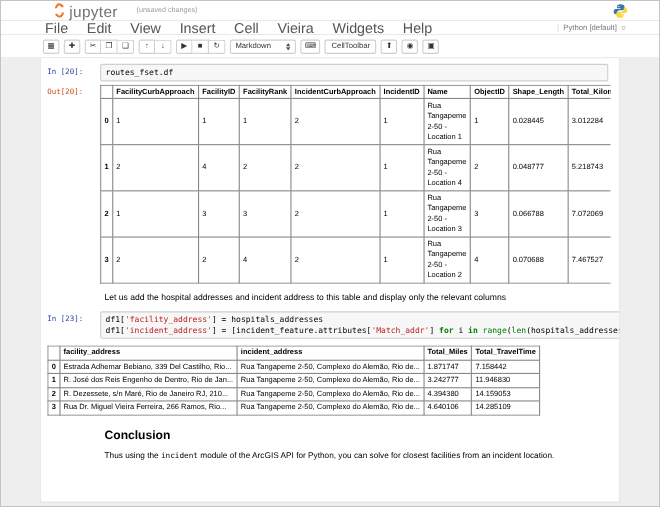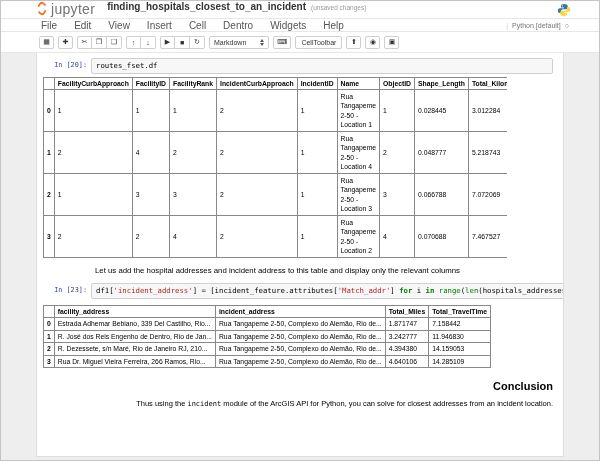--- a/index.html
+++ b/index.html
@@ -1,34 +1,34 @@
 <!DOCTYPE html>
 <html><head>
 <meta charset="utf-8">
 <style>
   * { margin:0; padding:0; box-sizing:border-box; }
   html,body { width:600px; height:461px; font-family:"Liberation Sans", sans-serif; background:#fff; }
   .window { position:relative; width:600px; height:461px; border:1px solid #c4c4c4; background:#fff; overflow:hidden; }
 
   
-  .topbar { position:relative; height:17px; background:#fff; display:flex; align-items:flex-start; padding-left:36px; }
+  .topbar { position:relative; height:17px; background:#fff; display:flex; align-items:center; padding-left:48px; }
   .logo { display:flex; align-items:center; cursor:pointer; }
   .logo-moons { position:relative; width:11px; height:12px; margin-right:3px; }
   .moon { position:absolute; width:8px; height:8px; border:2px solid #f37726; border-radius:50%; border-left-color:transparent; border-bottom-color:transparent; }
   .moon.top { top:-1px; left:1px; transform:rotate(-55deg); }
   .moon.bot { top:4px; left:1px; transform:rotate(125deg); }
   .logo-text { font-size:14px; color:#737373; letter-spacing:.3px; }
   .title-area { margin-left:12px; display:flex; align-items:baseline; }
   .nb-title { font-size:10px; font-weight:bold; color:#333; cursor:pointer; }
   .autosave { font-size:6.5px; color:#999; margin-left:5px; }
   .py-logo { position:absolute; right:28px; top:2px; width:14px; height:14px; }
 
   
   .menubar { height:14px; background:#fff; border-top:1px solid #e7e7e7; border-bottom:1px solid #e7e7e7; display:flex; align-items:center; padding:0 30px 0 40px; }
-  .menu-item { font-size:10px; color:#555; margin-right:17px; cursor:pointer; }
+  .menu-item { font-size:13px; color:#555; margin-right:17px; cursor:pointer; }
   .kernel-area { margin-left:auto; display:flex; align-items:center; font-size:7px; color:#777; }
   .kernel-divider { color:#ccc; margin-right:4px; }
   .kernel-idle { margin-left:4px; font-size:7px; color:#666; }
 
   
   .toolbar { height:21px; background:#fff; border-bottom:1px solid #e7e7e7; display:flex; align-items:center; padding-left:38px; }
   .btn-group { display:flex; margin-right:4px; }
   .tb-btn { min-width:15px; height:13px; background:#fff; border:1px solid #cfcfcf; display:flex; align-items:center; justify-content:center; font-size:7px; color:#333; cursor:pointer; padding:0 3px; }
   .btn-group .tb-btn + .tb-btn { border-left:none; }
   .btn-group .tb-btn:first-child { border-radius:2px 0 0 2px; }
@@ -39,78 +39,77 @@
   .sel-arrows i { display:block; width:0; height:0; border-left:2.5px solid transparent; border-right:2.5px solid transparent; }
   .sel-arrows .up { border-bottom:3px solid #555; margin-bottom:1px; }
   .sel-arrows .dn { border-top:3px solid #555; }
   .celltoolbar-btn { font-size:7px; padding:0 5px; }
 
   
   .nb-body { height:408px; background:#eeeeee; display:flex; justify-content:center; }
   .nb-container { width:528px; height:404px; background:#fff; border:1px solid #dedede; border-top:none; overflow:hidden; padding:5px 10px 0 6px; }
 
   .cell { display:flex; margin-bottom:2px; }
-  .prompt { width:48px; flex:none; text-align:right; padding-right:4px; font-family:"DejaVu Sans Mono", monospace; font-size:6.8px; padding-top:3px; }
+  .prompt { width:48px; flex:none; padding-right:4px; font-family:"DejaVu Sans Mono", monospace; font-size:6.8px; padding-top:3px; }
   .in-prompt { color:#303f9f; }
   .out-prompt { color:#d84315; }
   .input-area { flex:1; background:#f7f7f7; border:1px solid #cfcfcf; border-radius:2px; padding:2px 4px; cursor:text; }
   .code-line { font-family:"DejaVu Sans Mono", monospace; font-size:7.3px; line-height:9.5px; color:#000; white-space:pre; }
   .tok-str { color:#ba2121; }
   .tok-kw { color:#008000; font-weight:bold; }
   .tok-bi { color:#008000; }
 
   .output-area { flex:1; padding-top:1px; }
   .out-table-clip { overflow:hidden; }
   .clip1 { max-width:464px; }
 
   table.dataframe { border-collapse:collapse; table-layout:fixed; }
   table.dataframe th, table.dataframe td { border:1px solid #888; font-size:6.8px; line-height:9.5px; padding:1px 3px; text-align:left; vertical-align:middle; color:#000; white-space:nowrap; overflow:hidden; }
   table.dataframe th { font-weight:bold; }
   table.t1 td.wrapcol { white-space:normal; word-wrap:break-word; }
   table.t1 tbody td, table.t1 tbody th { height:42px; }
 
   .md-cell { margin:8px 0 8px 52px; font-size:7.8px; color:#000; }
-  .conclusion { margin:12px 0 0 52px;text-align:right; }
+  .conclusion { margin:12px 0 0 52px; }
   .conclusion h2 { font-size:11px; font-weight:bold; color:#000; margin-bottom:7px; font-family:"Liberation Sans", sans-serif; }
   .conclusion p { font-size:7.5px; color:#000; }
   .inline-code { font-family:"DejaVu Sans Mono", monospace; font-size:7px; }
 </style>
 </head>
 <body>
 
 <div class="window">
 
   <div class="topbar">
     <div class="logo">
       <span class="logo-moons">
         <i class="moon top"></i>
           <i class="moon bot"></i>
       </span>
       <span class="logo-text">jupyter</span>
     </div>
     <div class="title-area">
-      <span class="nb-title">finding_hospitals_closest_to_an_incident</span>
       <span class="autosave">(unsaved changes)</span>
     </div>
     <span class="py-logo">
       <svg viewBox="0 0 16 16" width="14" height="14">
         <path fill="#3776ab" d="M7.9 1C5.9 1 4.5 1.9 4.5 3.4v1.8H8v.7H3.2C1.7 5.9 1 7 1 8.6c0 1.6.7 2.8 2.2 2.8h1.3V9.6c0-1.4 1.2-2.5 2.6-2.5h3.2c1.2 0 2-.8 2-2V3.4C12.3 1.9 10 1 7.9 1zM6.3 2.5a.7.7 0 1 1 0 1.4.7.7 0 0 1 0-1.4z"></path>
         <path fill="#ffd43b" d="M8.1 15c2 0 3.4-.9 3.4-2.4v-1.8H8v-.7h4.8c1.5 0 2.2-1.1 2.2-2.7 0-1.6-.7-2.8-2.2-2.8h-1.3v1.8c0 1.4-1.2 2.5-2.6 2.5H5.7c-1.2 0-2 .8-2 2v1.7C3.7 14.1 6 15 8.1 15zm1.6-1.5a.7.7 0 1 1 0-1.4.7.7 0 0 1 0 1.4z"></path>
       </svg>
     </span>
   </div>
 
   <div class="menubar">
     <span id="menu-items" style="display:flex;">
         <span class="menu-item">File</span>
         <span class="menu-item">Edit</span>
         <span class="menu-item">View</span>
         <span class="menu-item">Insert</span>
         <span class="menu-item">Cell</span>
-        <span class="menu-item">Dentro</span>
+        <span class="menu-item">Vieira</span>
         <span class="menu-item">Widgets</span>
         <span class="menu-item">Help</span>
       </span>
     <span class="kernel-area">
       <span class="kernel-divider">|</span>
       <span>Python [default]</span>
       <span class="kernel-idle">○</span>
     </span>
   </div>
 
@@ -169,20 +168,21 @@
     <div class="nb-container">
 
       <div class="cell">
         <div class="prompt in-prompt">In [20]:</div>
         <div class="input-area">
             <div class="code-line"><span>routes_fset.df</span></div>
           </div>
       </div>
 
       <div class="cell">
+        <div class="prompt out-prompt">Out[20]:</div>
         <div class="output-area">
           <div class="out-table-clip clip1">
               <table class="dataframe t1">
                 <colgroup>
                   <col style="width: 9px;">
                   <col style="width: 72px;">
                   <col style="width: 33px;">
                   <col style="width: 39px;">
                   <col style="width: 75px;">
                   <col style="width: 37px;">
@@ -258,20 +258,21 @@
               </table>
             </div>
         </div>
       </div>
 
       <div class="md-cell">Let us add the hospital addresses and incident address to this table and display only the relevant columns</div>
 
       <div class="cell">
         <div class="prompt in-prompt">In [23]:</div>
         <div class="input-area">
+            <div class="code-line"><span>df1[</span><span class="tok-str">'facility_address'</span><span>] = hospitals_addresses</span></div>
             <div class="code-line"><span>df1[</span><span class="tok-str">'incident_address'</span><span>] = [incident_feature.attributes[</span><span class="tok-str">'Match_addr'</span><span>] </span><span class="tok-kw">for</span><span> i </span><span class="tok-kw">in</span><span> </span><span class="tok-bi">range</span><span>(</span><span class="tok-bi">len</span><span>(hospitals_addresses))]</span></div>
           </div>
       </div>
 
 
       <div class="cell" style="margin-top:5px;">
         <div class="output-area">
           <div class="out-table-clip">
               <table class="dataframe t2">
                 <colgroup>
@@ -320,18 +321,18 @@
                     <td>14.285109</td>
                   </tr>
                 </tbody>
               </table>
             </div>
         </div>
       </div>
 
       <div class="conclusion">
         <h2>Conclusion</h2>
-        <p><span>Thus using the </span><span class="inline-code">incident</span><span> module of the ArcGIS API for Python, you can solve for closest addresses from an incident location.</span></p>
+        <p><span>Thus using the </span><span class="inline-code">incident</span><span> module of the ArcGIS API for Python, you can solve for closest facilities from an incident location.</span></p>
       </div>
 
     </div>
   </div>
 </div>
 
 </body></html>

